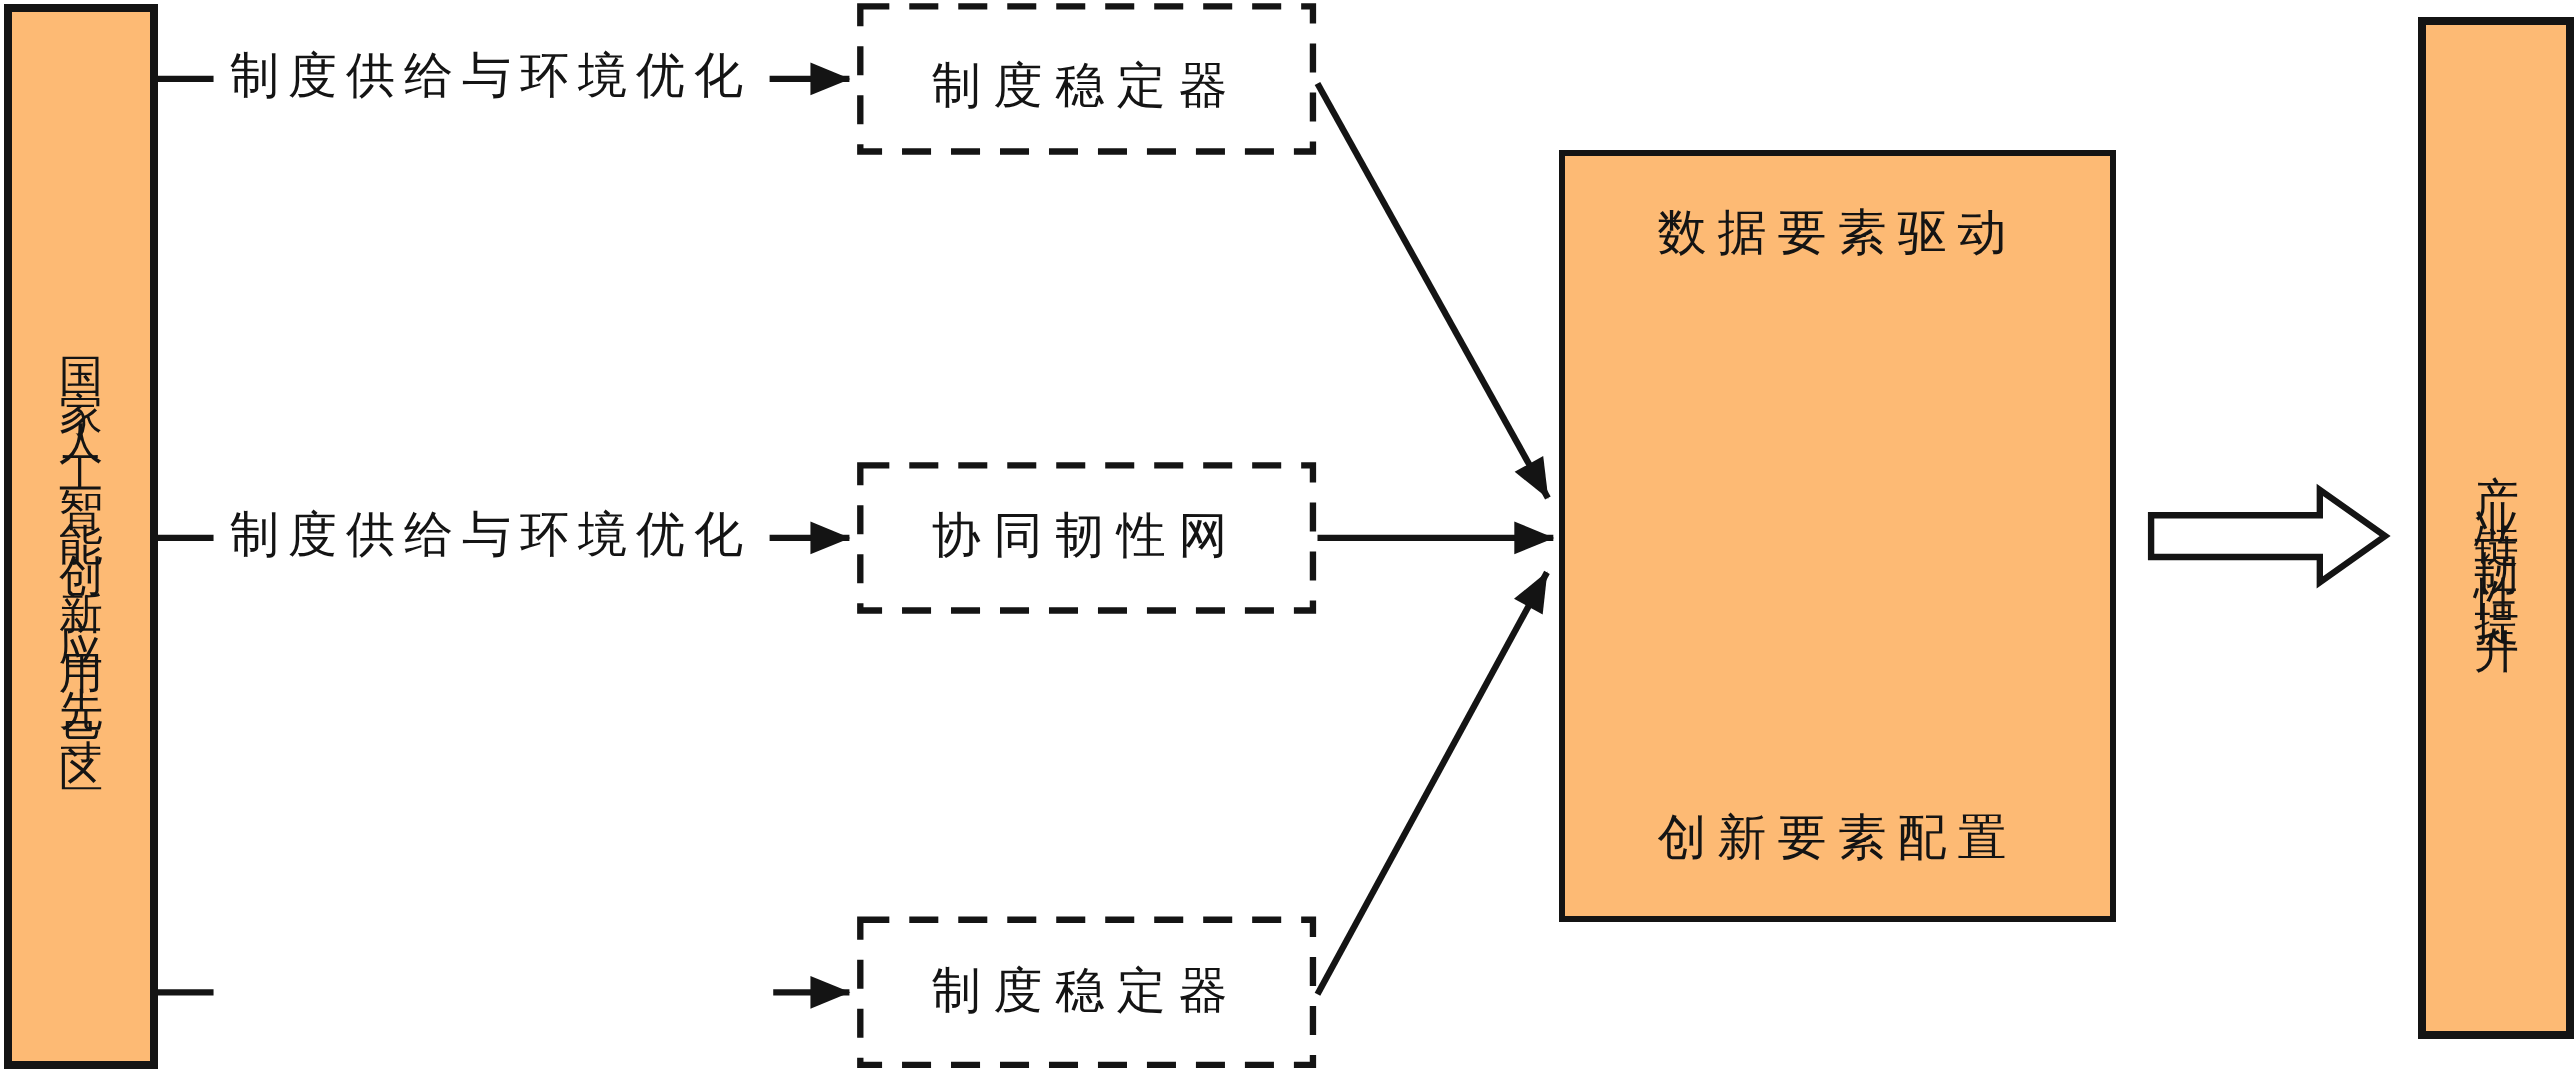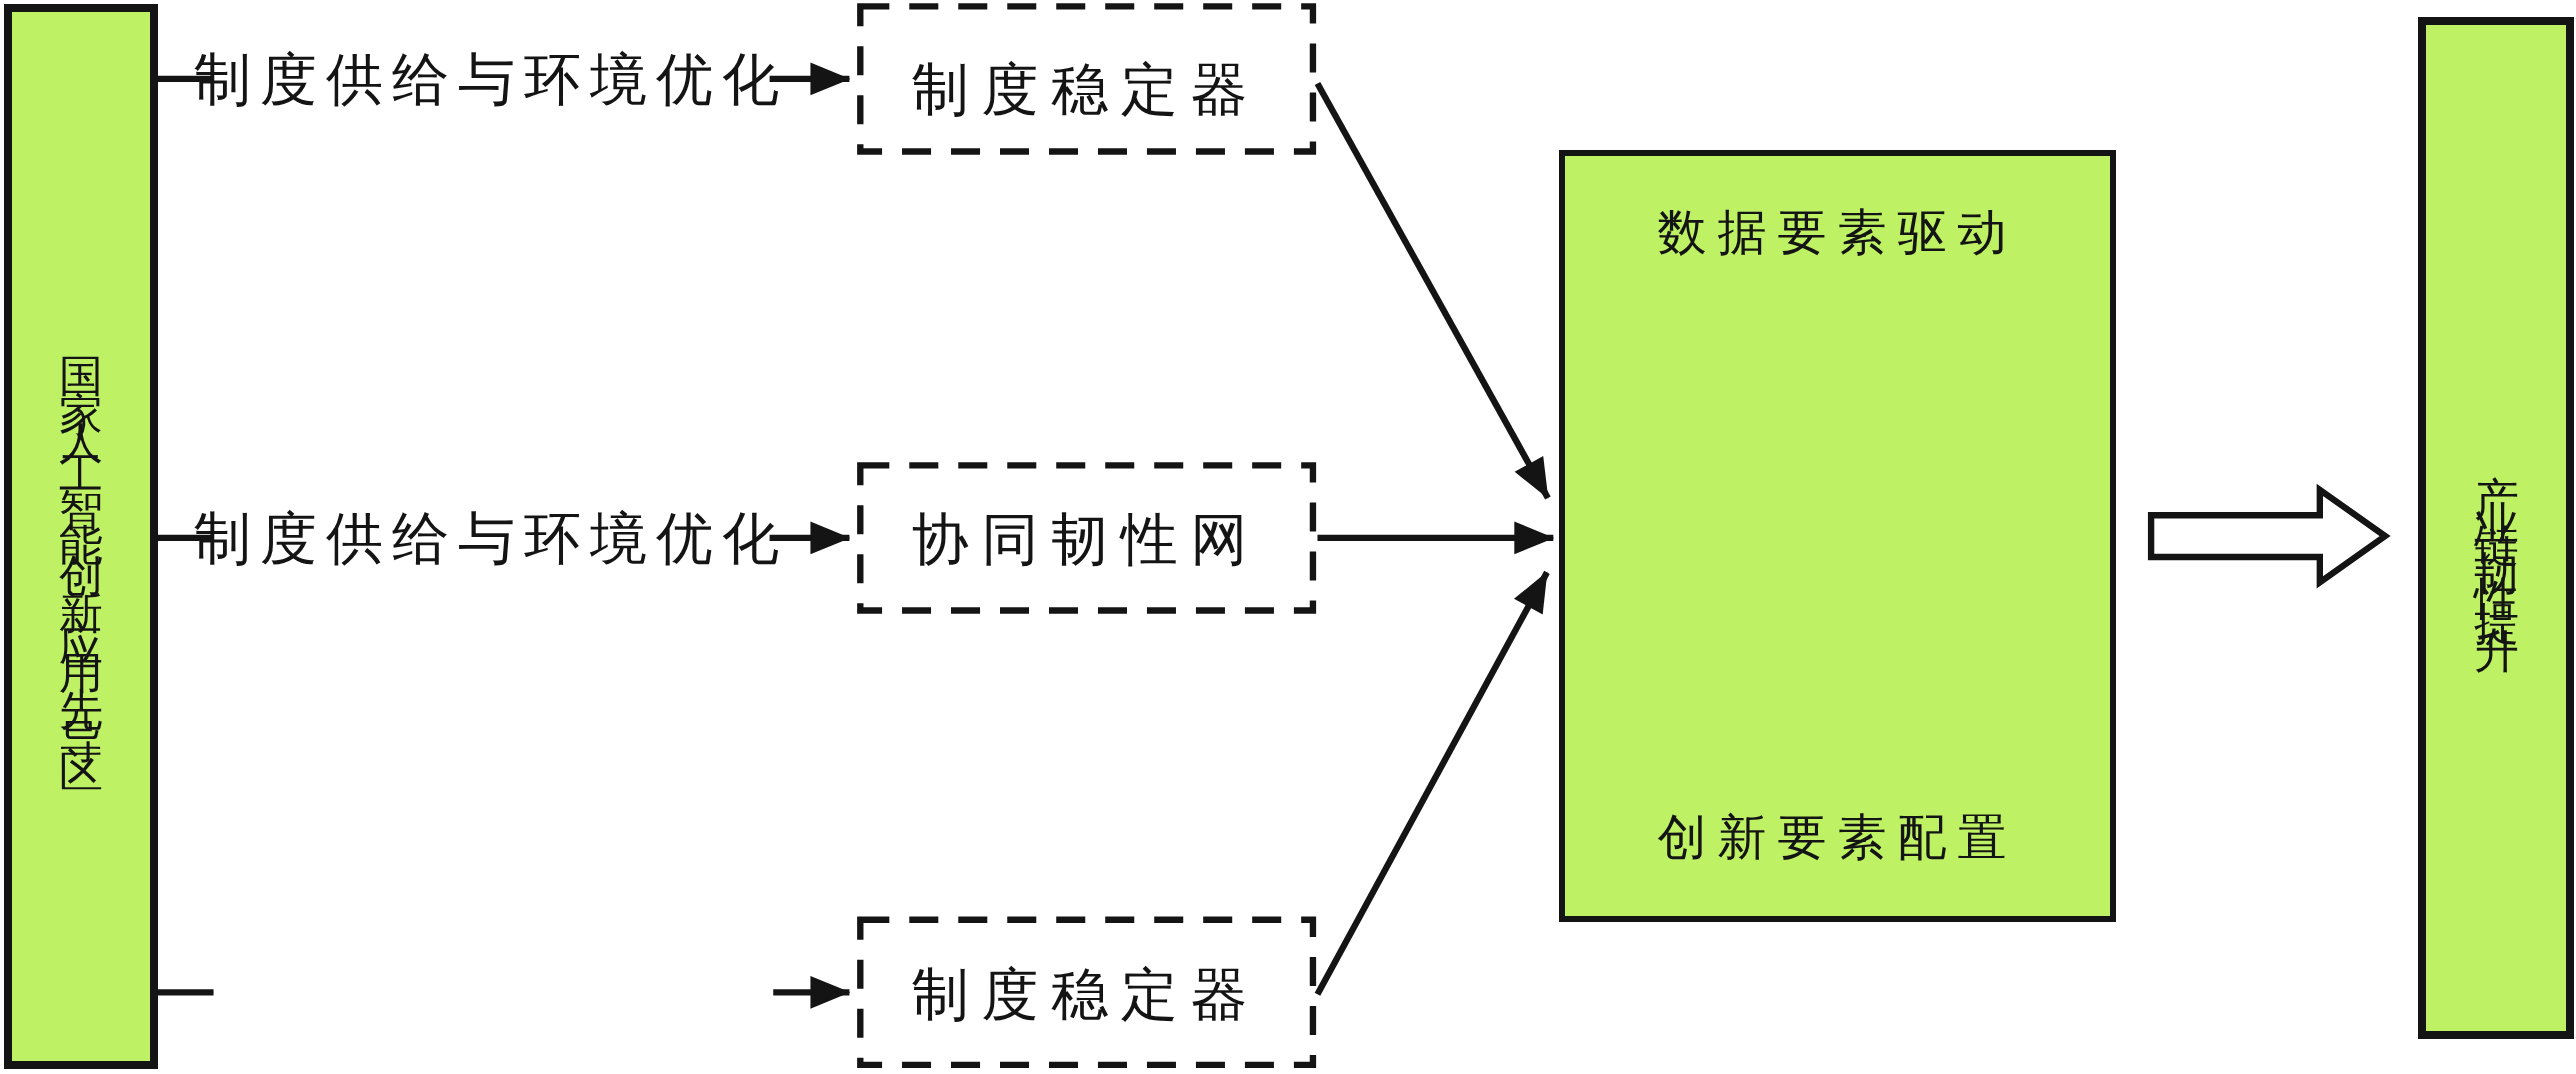--- a/index.html
+++ b/index.html
@@ -1,32 +1,32 @@
 <!DOCTYPE html>
 <html style="font-size:14.5px"><head>
 <meta charset="utf-8">
 <style>
   html,body{margin:0;padding:0;background:#ffffff;}
   #canvas{
     position:relative;width:2576px;height:1074px;background:#ffffff;overflow:hidden;
     font-family:"Liberation Serif","DejaVu Serif",serif;color:#141414;
   }
   #wires{position:absolute;left:0;top:0;width:2576px;height:1074px;}
-  .box{position:absolute;box-sizing:border-box;background:#bef264;}
+  .box{position:absolute;box-sizing:border-box;background:#fdba74;}
   .solid{border:8.2px solid #141414;}
   .vbox{display:flex;align-items:center;justify-content:center;}
   .vtext{
     writing-mode:vertical-rl;text-orientation:upright;
     font-size:44px;letter-spacing:33px;white-space:nowrap;
     padding-bottom:0;line-height:1;
   }
   .vtext.outcome{font-size:45px;letter-spacing:25.4px;}
   .hlabel{
-    position:absolute;white-space:nowrap;font-size:57px;letter-spacing:9px;
-    transform:translate(-50%,-50%);line-height:1;
+    position:absolute;white-space:nowrap;font-size:49px;letter-spacing:9px;
+    transform:translate(-50%,-50%);line-height:1;font-family:Liberation Mono, monospace;
   }
   .mech-label{letter-spacing:12.7px;}
   .center-box{
     display:flex;flex-direction:column;justify-content:space-between;
     align-items:center;border:6.4px solid #141414;
     padding:51px 9px 53px 9px;
   }
   .center-line{font-size:49px;letter-spacing:11px;white-space:nowrap;line-height:51px;}
 </style>
 </head>

